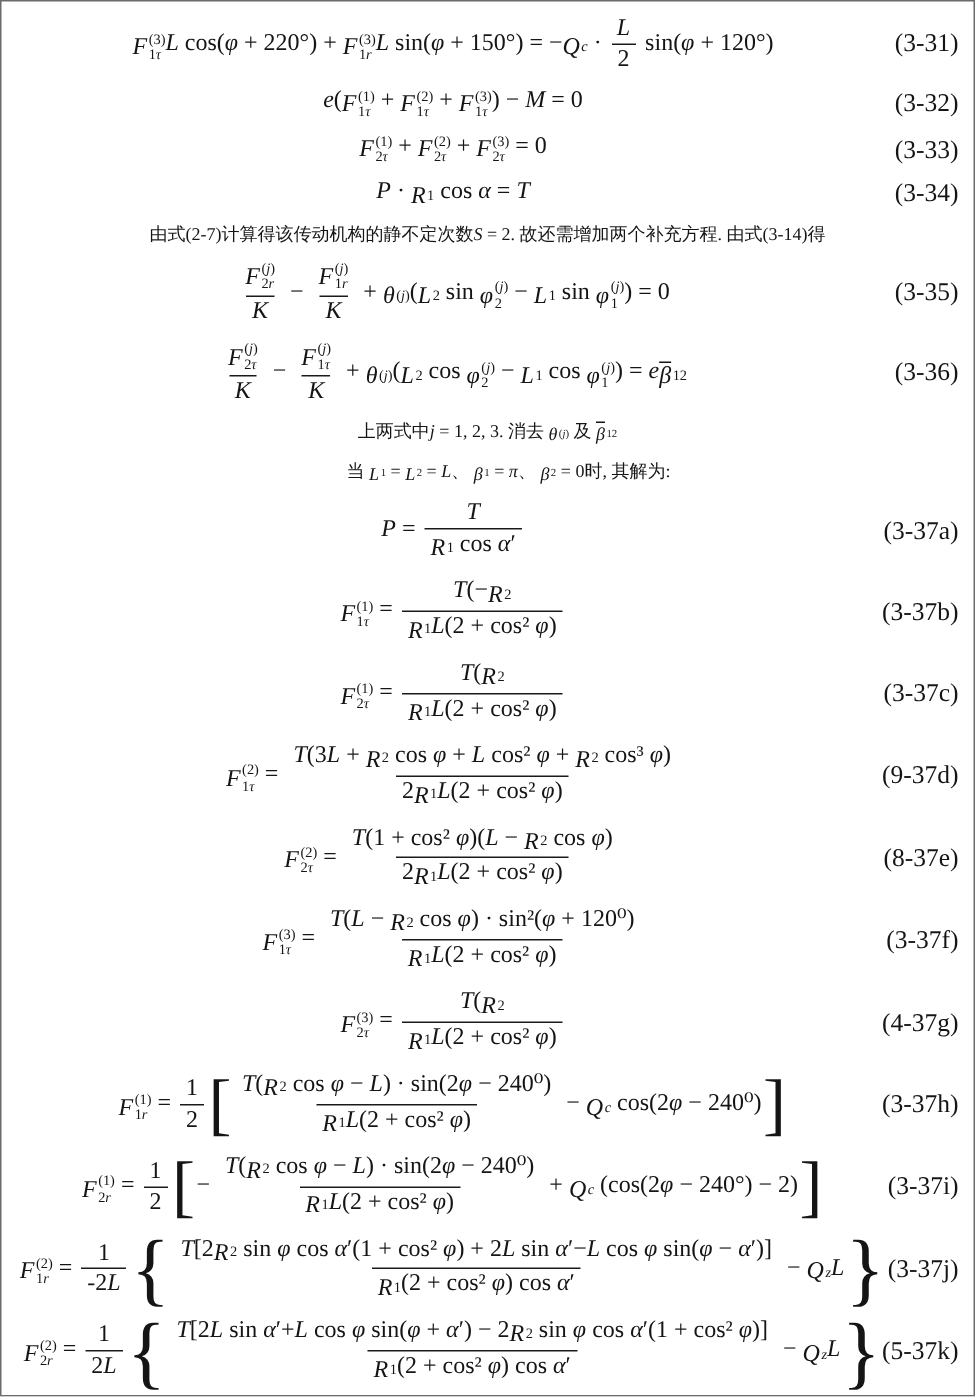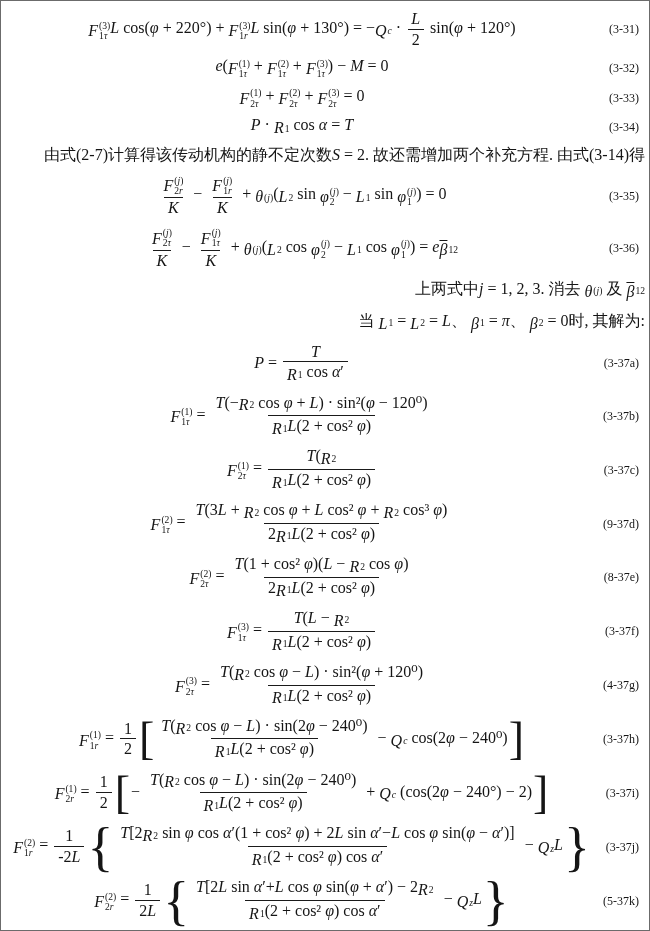--- a/index.html
+++ b/index.html
@@ -13,23 +13,23 @@
     font-family:"Liberation Serif","DejaVu Serif",serif;
     color:#151515;
     overflow:hidden;
     display:flex;flex-direction:column;justify-content:space-between;
   }
   .line{position:relative;}
   .eq{text-align:center;font-size:16px;white-space:nowrap;}
   .eqc{white-space:nowrap;display:inline-block;padding-right:46px;}
   .eqnum{
     position:absolute;right:6px;top:50%;transform:translateY(-50%);
-    font-size:12px;font-style:normal;white-space:nowrap;
+    font-size:17px;font-style:normal;white-space:nowrap;
   }
-  .txt{text-align:right;font-size:16px;line-height:1.35;}
+  .txt{text-align:center;font-size:12px;line-height:1.35;}
   .it{font-style:italic;}
   .rm{font-style:normal;}
   .ov{text-decoration:overline;}
   .run{white-space:pre;}
   .frac{
     display:inline-flex;flex-direction:column;align-items:center;
     vertical-align:middle;margin:0 2px;line-height:1.12;
   }
   .frac .num,.frac .den{padding:1px 4px;white-space:nowrap;}
   .frac .den{border-top:1.2px solid #1a1a1a;}
@@ -54,21 +54,21 @@
           <span class="stack">
             <span><span class="rm">(3)</span></span>
             <span><span class="rm">1</span><span class="it">τ</span></span>
           </span>
         </span><span class="run"><span class="it">L</span><span class="rm"> </span><span class="rm">cos</span><span class="rm">(</span><span class="it">φ</span><span class="rm"> + 220°) + </span></span><span class="scr">
           <span><span class="it">F</span></span>
           <span class="stack">
             <span><span class="rm">(3)</span></span>
             <span><span class="rm">1</span><span class="it">r</span></span>
           </span>
-        </span><span class="run"><span class="it">L</span><span class="rm"> </span><span class="rm">sin</span><span class="rm">(</span><span class="it">φ</span><span class="rm"> + 130°) = −</span></span><span class="scr">
+        </span><span class="run"><span class="it">L</span><span class="rm"> </span><span class="rm">sin</span><span class="rm">(</span><span class="it">φ</span><span class="rm"> + 150°) = −</span></span><span class="scr">
           <span><span class="it">Q</span></span>
           <span class="sub1"><span class="it">c</span></span>
         </span><span class="run"><span class="rm"> · </span></span><span class="frac">
           <span class="num"><span class="run"><span class="it">L</span></span></span>
           <span class="den"><span class="run"><span class="rm">2</span></span></span>
         </span><span class="run"><span class="rm"> </span><span class="rm">sin</span><span class="rm">(</span><span class="it">φ</span><span class="rm"> + 120°)</span></span></span><span class="eqnum">(3-31)</span></div>
     <div class="line eq"><span class="eqc"><span class="run"><span class="it">e</span><span class="rm">(</span></span><span class="scr">
           <span><span class="it">F</span></span>
           <span class="stack">
             <span><span class="rm">(1)</span></span>
@@ -224,21 +224,21 @@
     <div class="line eq"><span class="eqc"><span class="scr">
           <span><span class="it">F</span></span>
           <span class="stack">
             <span><span class="rm">(1)</span></span>
             <span><span class="rm">1</span><span class="it">τ</span></span>
           </span>
         </span><span class="run"><span class="rm"> = </span></span><span class="frac">
           <span class="num"><span class="run"><span class="it">T</span><span class="rm">(−</span></span><span class="scr">
               <span><span class="it">R</span></span>
               <span class="sub1"><span class="rm">2</span></span>
-            </span><span class="run"><span class="rm"> </span><span class="rm">cos</span><span class="rm"> </span><span class="it">φ</span><span class="rm"> + </span><span class="it">L</span><span class="rm">) · </span><span class="rm">sin</span><span class="rm">²(</span><span class="it">φ</span><span class="rm"> − 120⁰)</span></span></span>
+            </span></span>
           <span class="den"><span class="scr">
               <span><span class="it">R</span></span>
               <span class="sub1"><span class="rm">1</span></span>
             </span><span class="run"><span class="it">L</span><span class="rm">(2 + </span><span class="rm">cos</span><span class="rm">² </span><span class="it">φ</span><span class="rm">)</span></span></span>
         </span></span><span class="eqnum">(3-37b)</span></div>
     <div class="line eq"><span class="eqc"><span class="scr">
           <span><span class="it">F</span></span>
           <span class="stack">
             <span><span class="rm">(1)</span></span>
             <span><span class="rm">2</span><span class="it">τ</span></span>
@@ -291,37 +291,37 @@
     <div class="line eq"><span class="eqc"><span class="scr">
           <span><span class="it">F</span></span>
           <span class="stack">
             <span><span class="rm">(3)</span></span>
             <span><span class="rm">1</span><span class="it">τ</span></span>
           </span>
         </span><span class="run"><span class="rm"> = </span></span><span class="frac">
           <span class="num"><span class="run"><span class="it">T</span><span class="rm">(</span><span class="it">L</span><span class="rm"> − </span></span><span class="scr">
               <span><span class="it">R</span></span>
               <span class="sub1"><span class="rm">2</span></span>
-            </span></span>
+            </span><span class="run"><span class="rm"> </span><span class="rm">cos</span><span class="rm"> </span><span class="it">φ</span><span class="rm">) · </span><span class="rm">sin</span><span class="rm">²(</span><span class="it">φ</span><span class="rm"> + 120⁰)</span></span></span>
           <span class="den"><span class="scr">
               <span><span class="it">R</span></span>
               <span class="sub1"><span class="rm">1</span></span>
             </span><span class="run"><span class="it">L</span><span class="rm">(2 + </span><span class="rm">cos</span><span class="rm">² </span><span class="it">φ</span><span class="rm">)</span></span></span>
         </span></span><span class="eqnum">(3-37f)</span></div>
     <div class="line eq"><span class="eqc"><span class="scr">
           <span><span class="it">F</span></span>
           <span class="stack">
             <span><span class="rm">(3)</span></span>
             <span><span class="rm">2</span><span class="it">τ</span></span>
           </span>
         </span><span class="run"><span class="rm"> = </span></span><span class="frac">
           <span class="num"><span class="run"><span class="it">T</span><span class="rm">(</span></span><span class="scr">
               <span><span class="it">R</span></span>
               <span class="sub1"><span class="rm">2</span></span>
-            </span><span class="run"><span class="rm"> </span><span class="rm">cos</span><span class="rm"> </span><span class="it">φ</span><span class="rm"> − </span><span class="it">L</span><span class="rm">) · </span><span class="rm">sin</span><span class="rm">²(</span><span class="it">φ</span><span class="rm"> + 120⁰)</span></span></span>
+            </span></span>
           <span class="den"><span class="scr">
               <span><span class="it">R</span></span>
               <span class="sub1"><span class="rm">1</span></span>
             </span><span class="run"><span class="it">L</span><span class="rm">(2 + </span><span class="rm">cos</span><span class="rm">² </span><span class="it">φ</span><span class="rm">)</span></span></span>
         </span></span><span class="eqnum">(4-37g)</span></div>
     <div class="line eq"><span class="eqc"><span class="scr">
           <span><span class="it">F</span></span>
           <span class="stack">
             <span><span class="rm">(1)</span></span>
             <span><span class="rm">1</span><span class="it">r</span></span>
@@ -392,21 +392,21 @@
             <span><span class="rm">(2)</span></span>
             <span><span class="rm">2</span><span class="it">r</span></span>
           </span>
         </span><span class="run"><span class="rm"> = </span></span><span class="frac">
           <span class="num"><span class="run"><span class="rm">1</span></span></span>
           <span class="den"><span class="run"><span class="rm">2</span><span class="it">L</span></span></span>
         </span><span class="big rm" style="font-size: 54px;">{</span><span class="frac">
           <span class="num"><span class="run"><span class="it">T</span><span class="rm">[2</span><span class="it">L</span><span class="rm"> </span><span class="rm">sin</span><span class="rm"> </span><span class="it">α</span><span class="rm">′+</span><span class="it">L</span><span class="rm"> </span><span class="rm">cos</span><span class="rm"> </span><span class="it">φ</span><span class="rm"> </span><span class="rm">sin</span><span class="rm">(</span><span class="it">φ</span><span class="rm"> + </span><span class="it">α</span><span class="rm">′) − 2</span></span><span class="scr">
               <span><span class="it">R</span></span>
               <span class="sub1"><span class="rm">2</span></span>
-            </span></span>
+            </span><span class="run"><span class="rm"> </span><span class="rm">sin</span><span class="rm"> </span><span class="it">φ</span><span class="rm"> </span><span class="rm">cos</span><span class="rm"> </span><span class="it">α</span><span class="rm">′(1 + </span><span class="rm">cos</span><span class="rm">² </span><span class="it">φ</span><span class="rm">)]</span></span></span>
           <span class="den"><span class="scr">
               <span><span class="it">R</span></span>
               <span class="sub1"><span class="rm">1</span></span>
             </span><span class="run"><span class="rm">(2 + </span><span class="rm">cos</span><span class="rm">² </span><span class="it">φ</span><span class="rm">) </span><span class="rm">cos</span><span class="rm"> </span><span class="it">α</span><span class="rm">′</span></span></span>
         </span><span class="run"><span class="rm"> − </span></span><span class="scr">
           <span><span class="it">Q</span></span>
           <span class="sub1"><span class="it">z</span></span>
         </span><span class="run"><span class="it">L</span></span><span class="big rm" style="font-size: 54px;">}</span></span><span class="eqnum">(5-37k)</span></div>
   </main>
 

